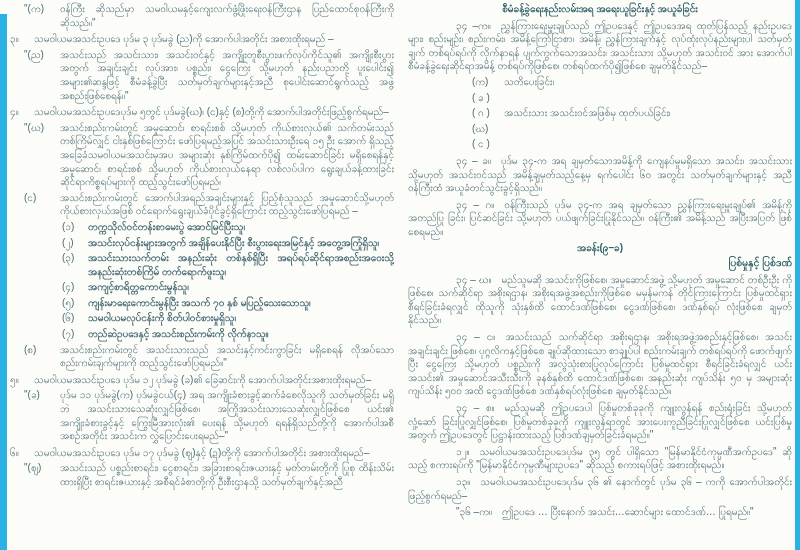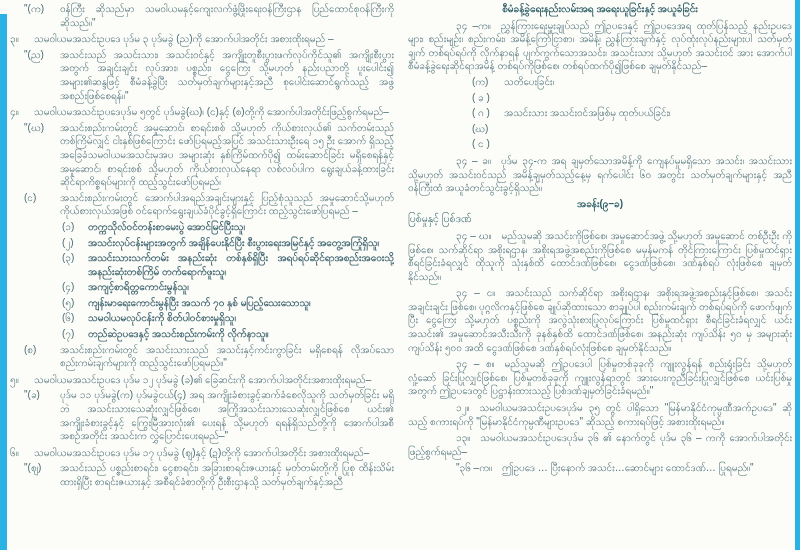--- a/index.html
+++ b/index.html
@@ -39,21 +39,21 @@
   .sub{display:flex;margin-left:52px;}
   .sub>.lab{flex:0 0 26px;}
   .sub>.txt{flex:1 1 auto;font-weight:bold;}
   .rclause{display:flex;margin-left:64px;}
   .rclause>.lab{flex:0 0 32px;}
   .rclause>.txt{flex:1 1 auto;}
   .para{display:block;}
   .para>.lab{display:inline;margin-right:10px;margin-left:48px;}
   .para>.txt{display:inline;}
   .center{text-align:center;color:#2f5f68;font-weight:bold;}
-  .center-bold{text-align:left;font-weight:normal;color:#2f5f68;font-size:10.5px;}
+  .center-bold{text-align:right;font-weight:bold;color:#2f5f68;font-size:10.5px;}
   .mt{margin-top:3px;}
 </style>
 </head>
 <body>
 
 <div class="page">
   <div class="col" id="left-col">
       <div class="blk clause">
         <span class="lab">"(က)</span>
         <span class="txt">ဝန်ကြီး ဆိုသည်မှာ သမဝါယမနှင့်ကျေးလက်ဖွံ့ဖြိုးရေးဝန်ကြီးဌာန ပြည်ထောင်စုဝန်ကြီးကို ဆိုသည်။"</span>
@@ -141,20 +141,21 @@
         <span class="lab">( ဂ )</span>
         <span class="txt">အသင်းသား အသင်းဝင်အဖြစ်မှ ထုတ်ပယ်ခြင်း၊</span>
       </div>
       <div class="blk rclause">
         <span class="lab">(ဃ)</span>
       </div>
       <div class="blk rclause">
         <span class="lab">( င )</span>
       </div>
       <div class="blk para mt"><span class="lab">၃၄ – ခ။</span><span class="txt">ပုဒ်မ ၃၄-က အရ ချမှတ်သောအမိန့်ကို ကျေနပ်မှုမရှိသော အသင်း၊ အသင်းသား သို့မဟုတ် အသင်းဝင်သည် အမိန့်ချမှတ်သည့်နေ့မှ ရက်ပေါင်း ၆၀ အတွင်း သတ်မှတ်ချက်များနှင့် အညီ ဝန်ကြီးထံ အယူခံတင်သွင်းခွင့်ရှိသည်။</span></div>
+      <div class="blk para mt"><span class="lab">၃၄ – ဂ။</span><span class="txt">ဝန်ကြီးသည် ပုဒ်မ ၃၄-က အရ ချမှတ်သော ညွှန်ကြားရေးမှူးချုပ်၏ အမိန့်ကို အတည်ပြု ခြင်း၊ ပြင်ဆင်ခြင်း သို့မဟုတ် ပယ်ဖျက်ခြင်းပြုနိုင်သည်။ ဝန်ကြီး၏ အမိန့်သည် အပြီးအပြတ် ဖြစ်စေရမည်။</span></div>
       <div class="blk center"><span class="txt">အခန်း(၉–ခ)</span></div>
       <div class="blk center-bold"><span class="txt">ပြစ်မှုနှင့် ပြစ်ဒဏ်</span></div>
       <div class="blk para mt"><span class="lab">၃၄ – ဃ။</span><span class="txt">မည်သူမဆို အသင်းကိုဖြစ်စေ၊ အမှုဆောင်အဖွဲ့ သို့မဟုတ် အမှုဆောင် တစ်ဦးဦး ကိုဖြစ်စေ၊ သက်ဆိုင်ရာ အစိုးရဌာန၊ အစိုးရအဖွဲ့အစည်းကိုဖြစ်စေ မမှန်မကန် တိုင်ကြားကြောင်း ပြစ်မှုထင်ရှား စီရင်ခြင်းခံရလျှင် ထိုသူကို သုံးနှစ်ထိ ထောင်ဒဏ်ဖြစ်စေ၊ ငွေဒဏ်ဖြစ်စေ၊ ဒဏ်နှစ်ရပ် လုံးဖြစ်စေ ချမှတ်နိုင်သည်။</span></div>
       <div class="blk para mt"><span class="lab">၃၄ – င။</span><span class="txt">အသင်းသည် သက်ဆိုင်ရာ အစိုးရဌာန၊ အစိုးရအဖွဲ့အစည်းနှင့်ဖြစ်စေ၊ အသင်းအချင်းချင်း ဖြစ်စေ၊ ပုဂ္ဂလိကနှင့်ဖြစ်စေ ချုပ်ဆိုထားသော စာချုပ်ပါ စည်းကမ်းချက် တစ်ရပ်ရပ်ကို ဖောက်ဖျက်ပြီး ငွေကြေး သို့မဟုတ် ပစ္စည်းကို အလွဲသုံးစားပြုလုပ်ကြောင်း ပြစ်မှုထင်ရှား စီရင်ခြင်းခံရလျှင် ယင်း အသင်း၏ အမှုဆောင်အသီးသီးကို ခုနစ်နှစ်ထိ ထောင်ဒဏ်ဖြစ်စေ၊ အနည်းဆုံး ကျပ်သိန်း ၅၀ မှ အများဆုံး ကျပ်သိန်း ၅၀၀ အထိ ငွေဒဏ်ဖြစ်စေ ဒဏ်နှစ်ရပ်လုံးဖြစ်စေ ချမှတ်နိုင်သည်။</span></div>
       <div class="blk para mt"><span class="lab">၃၄ – စ။</span><span class="txt">မည်သူမဆို ဤဥပဒေပါ ပြစ်မှုတစ်ခုခုကို ကျူးလွန်ရန် စည်းရုံးခြင်း သို့မဟုတ် လှုံ့ဆော် ခြင်းပြုလျှင်ဖြစ်စေ၊ ပြစ်မှုတစ်ခုခုကို ကျူးလွန်ရာတွင် အားပေးကူညီခြင်းပြုလျှင်ဖြစ်စေ ယင်းပြစ်မှု အတွက် ဤဥပဒေတွင် ပြဋ္ဌာန်းထားသည့် ပြစ်ဒဏ်ချမှတ်ခြင်းခံရမည်။"</span></div>
       <div class="blk para mt"><span class="lab">၁၂။</span><span class="txt">သမဝါယမအသင်းဥပဒေပုဒ်မ ၃၅ တွင် ပါရှိသော "မြန်မာနိုင်ငံကုမ္ပဏီအက်ဥပဒေ" ဆိုသည့် စကားရပ်ကို "မြန်မာနိုင်ငံကုမ္ပဏီများဥပဒေ" ဆိုသည့် စကားရပ်ဖြင့် အစားထိုးရမည်။</span></div>
       <div class="blk para mt"><span class="lab">၁၃။</span><span class="txt">သမဝါယမအသင်းဥပဒေပုဒ်မ ၃၆ ၏ နောက်တွင် ပုဒ်မ ၃၆ – ကကို အောက်ပါအတိုင်းဖြည့်စွက်ရမည်–</span></div>
       <div class="blk para mt"><span class="lab">"၃၆ –က။</span><span class="txt">ဤဥပဒေ … ပြီးနောက် အသင်း…ဆောင်များ ထောင်ဒဏ်… ပြုရမည်။"</span></div>
     </div>
 </div>

